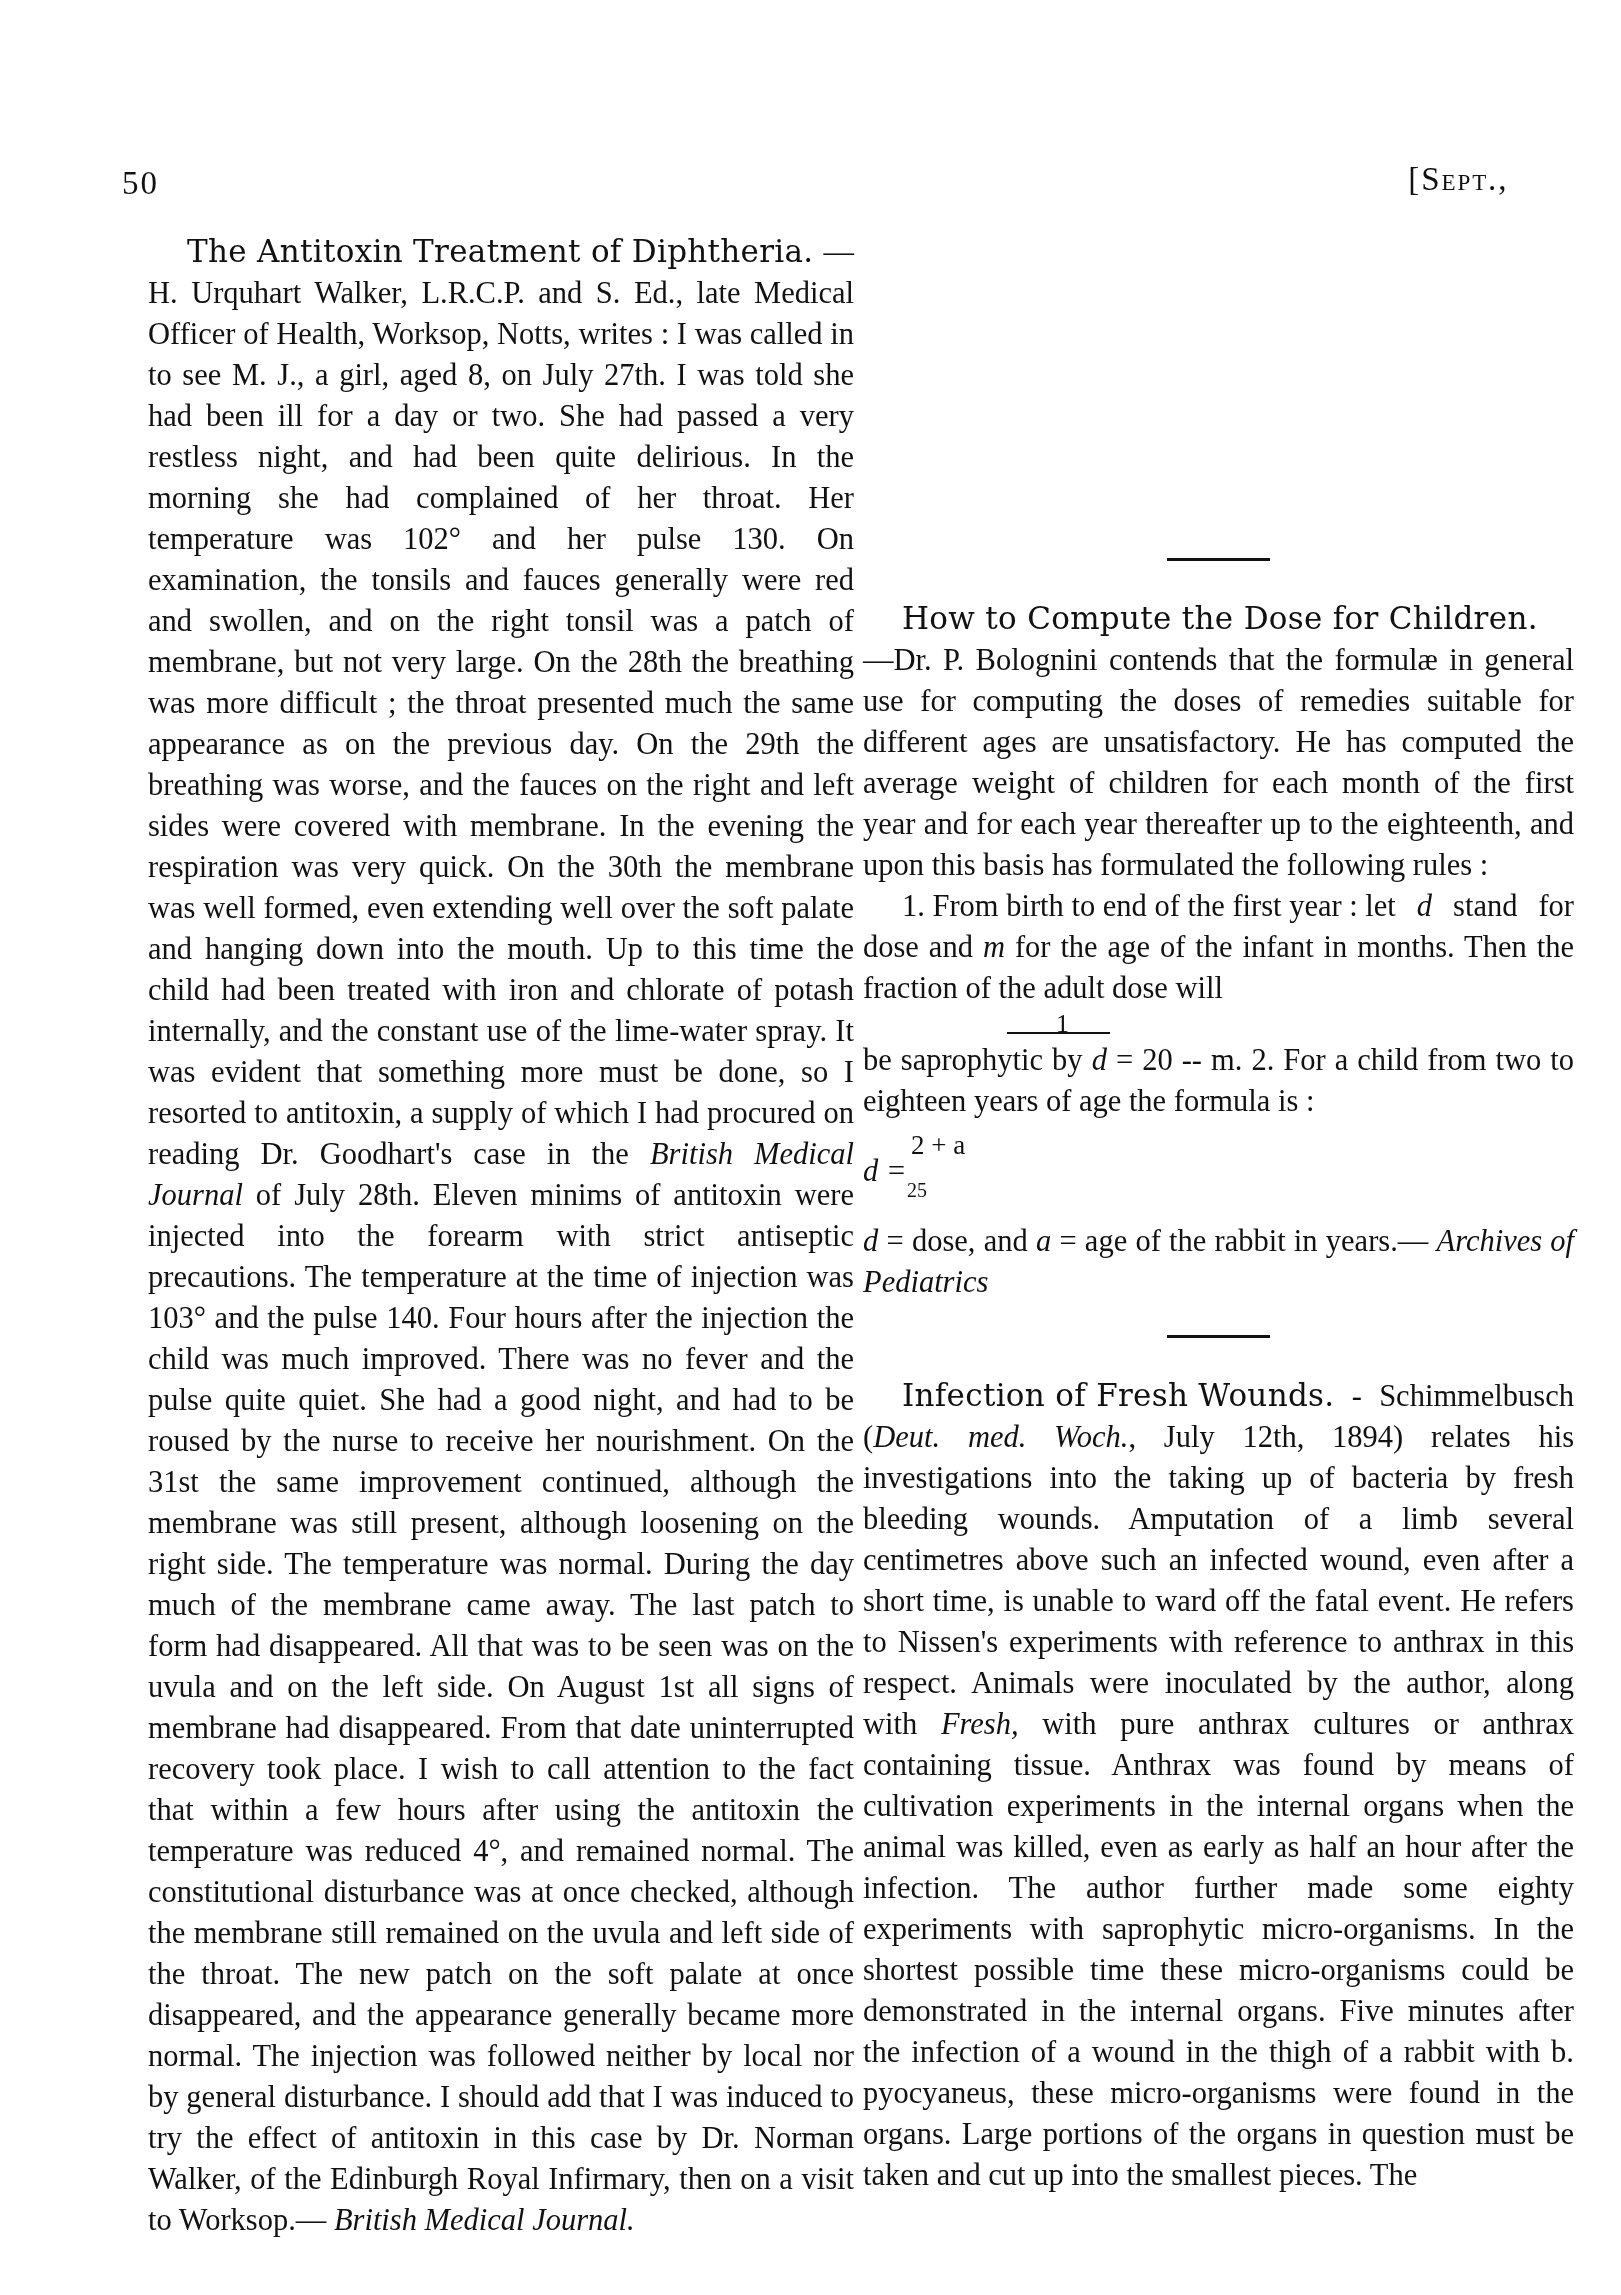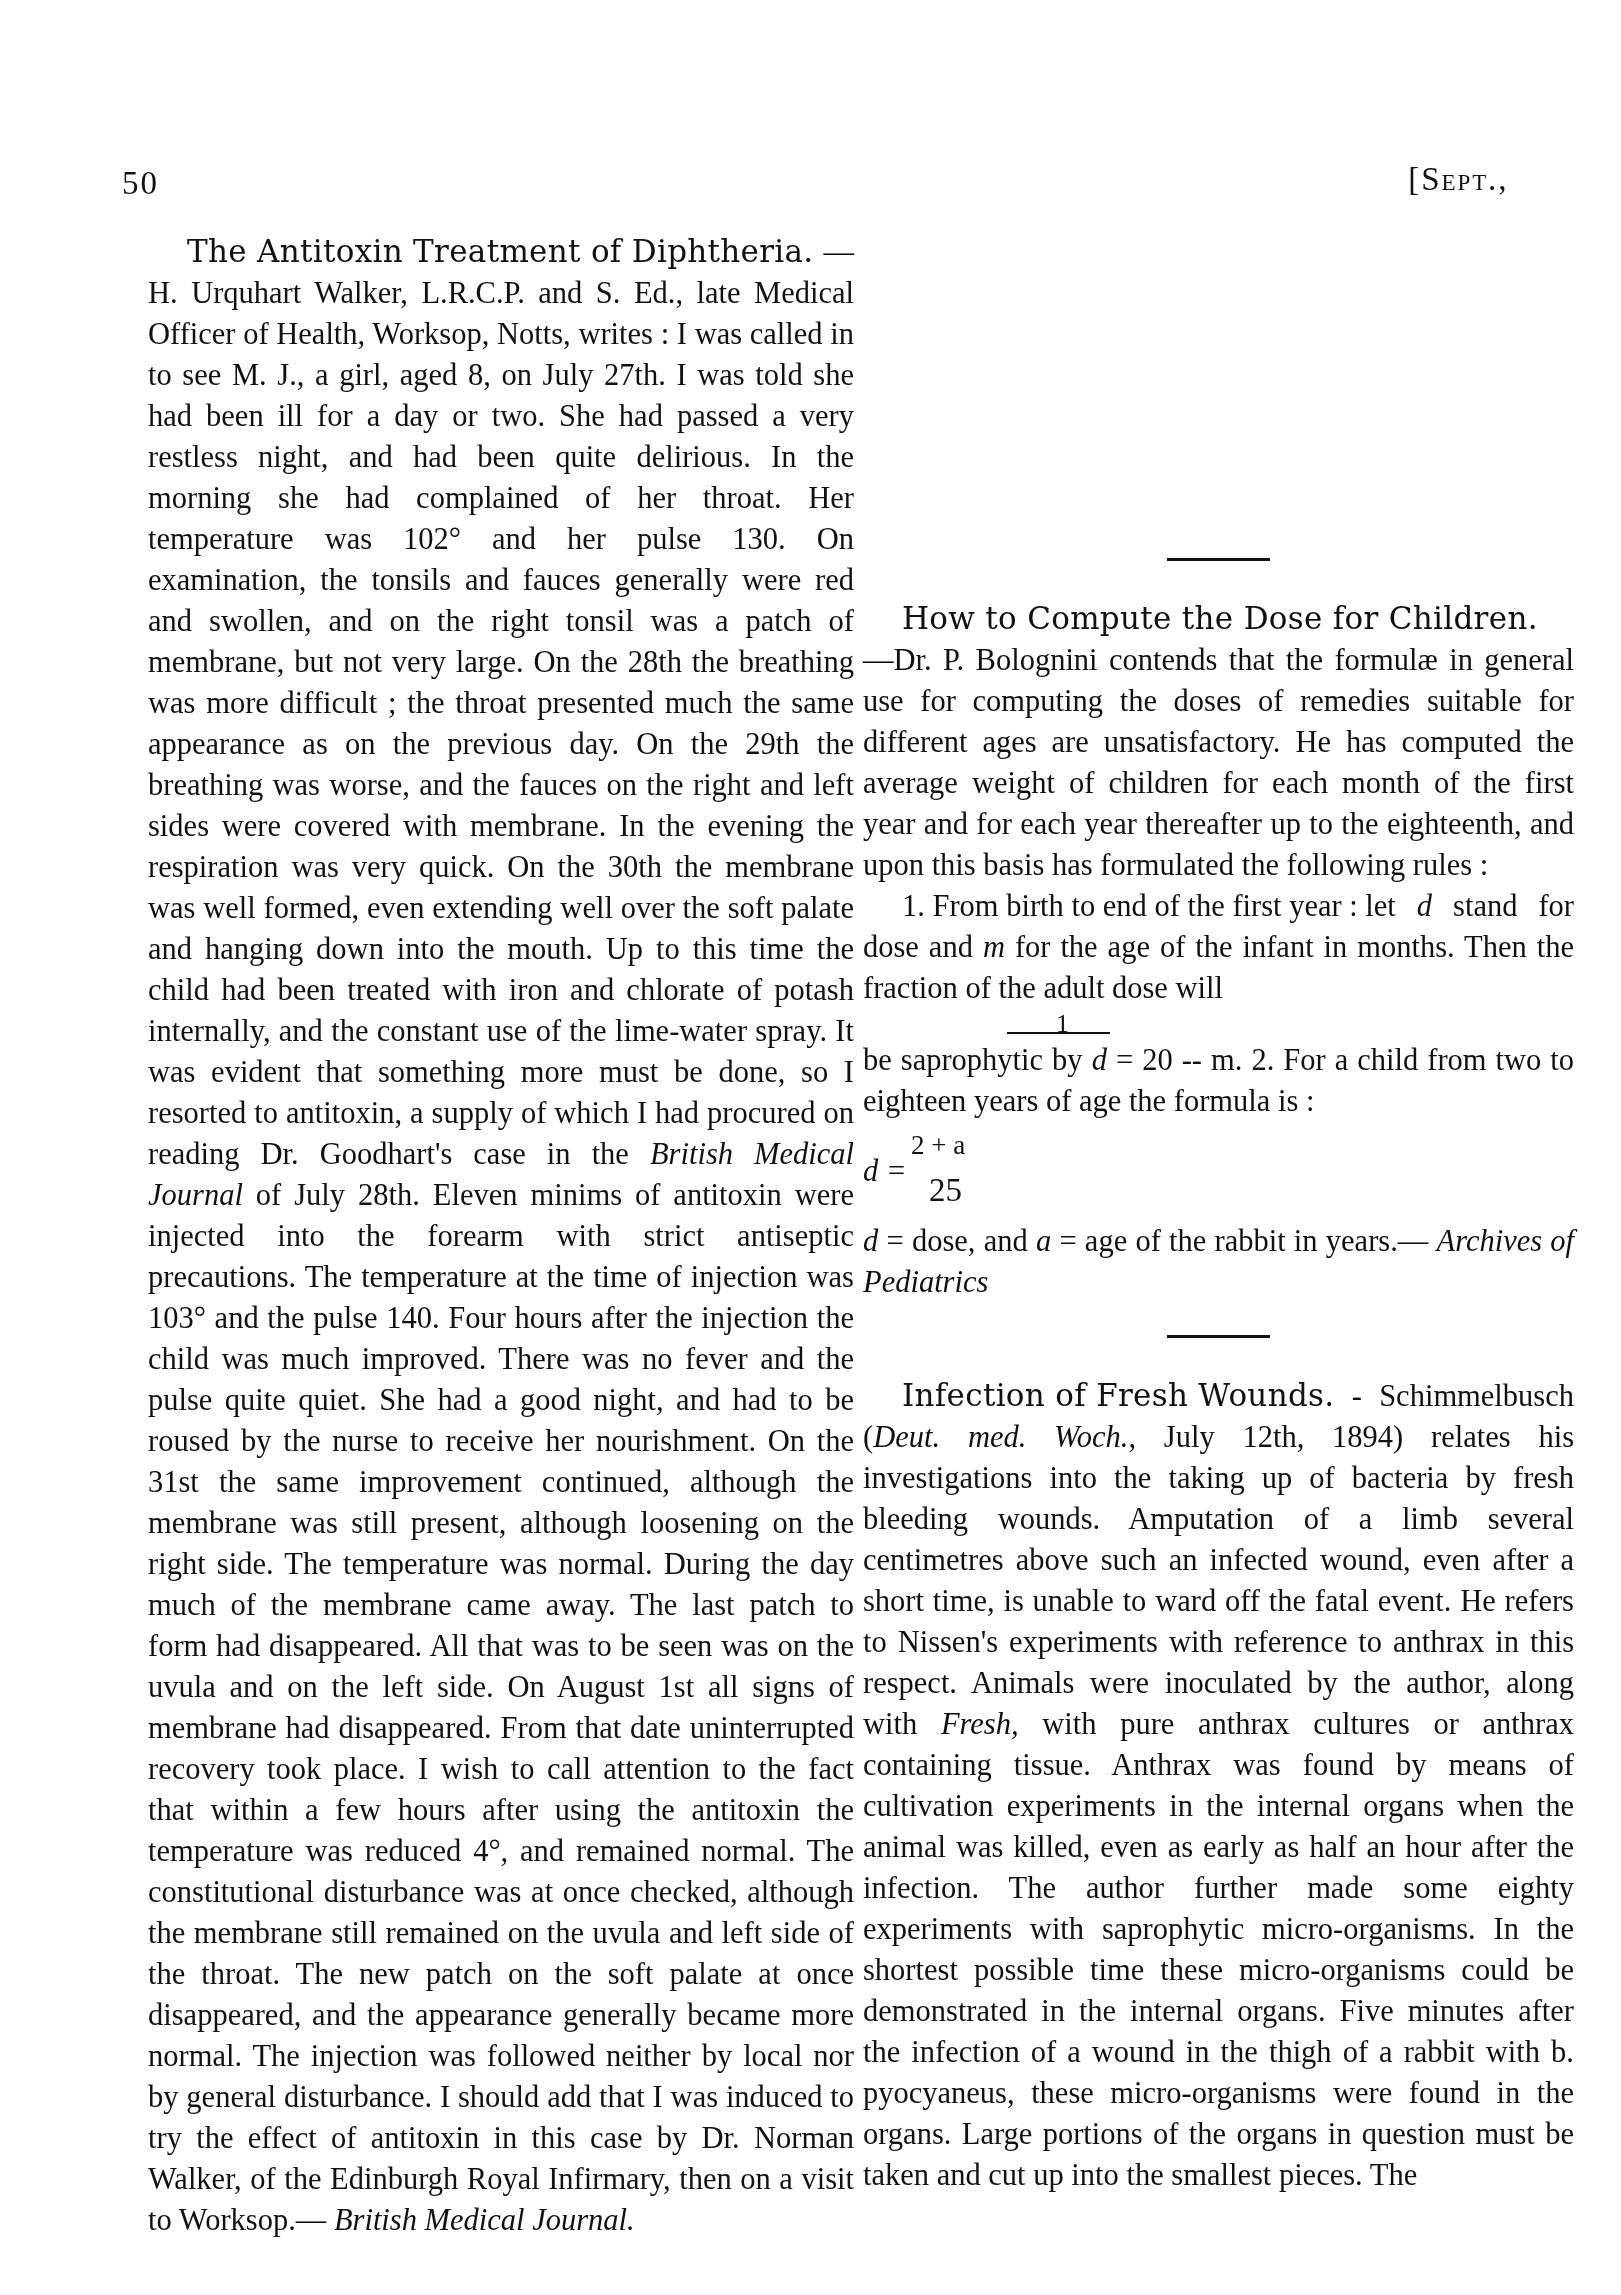--- a/index.html
+++ b/index.html
@@ -36,21 +36,21 @@
     .frac-num {
       position: absolute; left: 193px; top: -37px; font-size: 26px;
     }
     .frac-bar {
       position: absolute; left: 144px; top: -7.7px; width: 103px; height: 1.9px;
       background: #111;
     }
     .formula2 { position: relative; height: 96px; margin-top: 3.9px; }
     .formula2 .lhs { position: absolute; left: 0; top: 26px; }
     .formula2 .num { position: absolute; left: 48px; top: 0px; font-size: 27px; }
-    .formula2 .den { position: absolute; left: 66px; top: 45px; font-size: 33px; }
+    .formula2 .den { position: absolute; left: 44px; top: 45px; font-size: 20px; }
   </style>
 </head>
 <body>
 
 <div class="header">
   <span class="page-num">50</span>
   <span class="month">[Sept.,</span>
 </div>
 
 <div class="col left">

